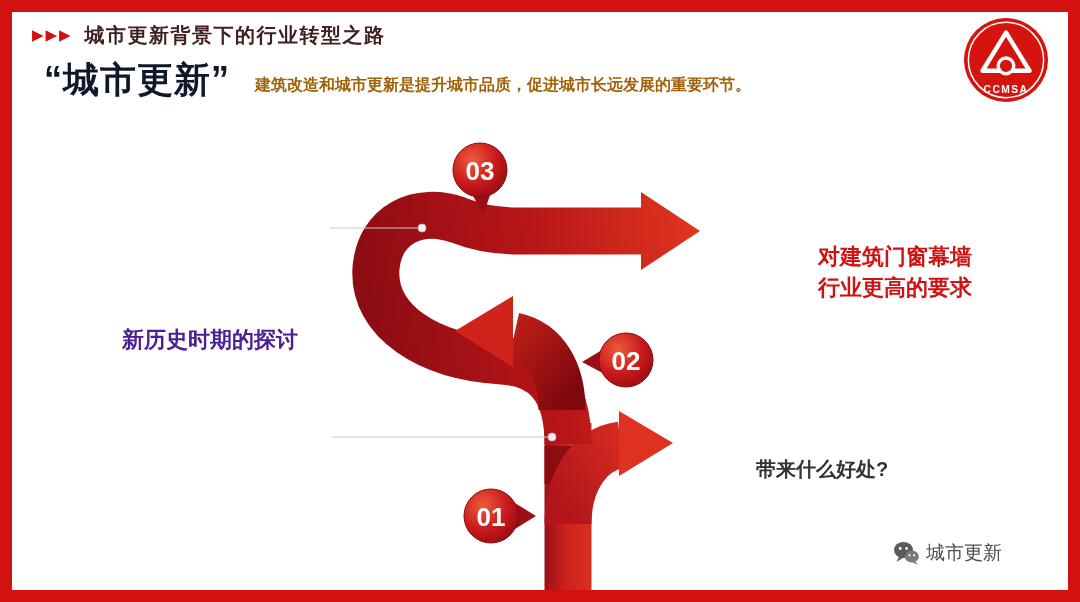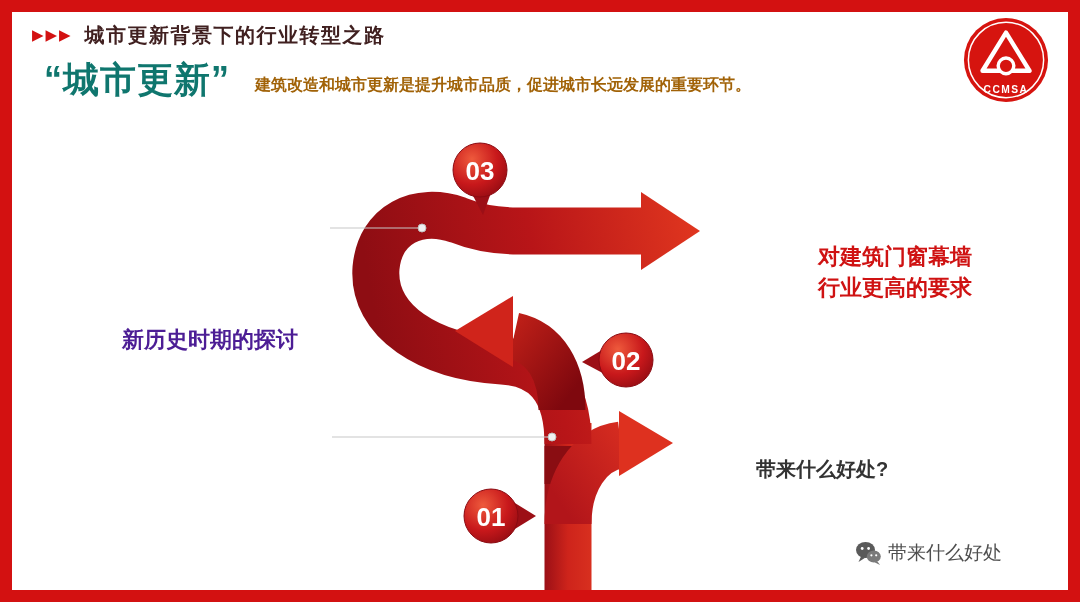--- a/index.html
+++ b/index.html
@@ -7,21 +7,21 @@
     position:relative; width:1080px; height:602px;
     background:#d31111; overflow:hidden;
     font-family:"Liberation Sans","DejaVu Sans",sans-serif;
   }
   .content { position:absolute; left:12px; top:12px; right:12px; bottom:12px; background:#ffffff; }
 
   .header { position:absolute; left:20px; top:10px; display:flex; align-items:center; gap:12px; }
   .header .tri { color:#d31111; font-size:15px; letter-spacing:2px; line-height:26px; }
   .header .title { font-size:20px; font-weight:bold; color:#402020; letter-spacing:1.5px; line-height:26px; }
 
-  .headline { position:absolute; left:32px; top:44px; font-size:36px; font-weight:bold; color:#0f766e; letter-spacing:1px; }
+  .headline { position:absolute; left:32px; top:44px; font-size:36px; font-weight:bold; color:#0f172a; letter-spacing:1px; }
   .desc { position:absolute; left:243px; top:63px; font-size:16px; font-weight:bold; color:#a16207; }
 
   .logo { position:absolute; left:950px; top:4px; width:88px; height:88px; }
 
   .diagram { position:absolute; left:288px; top:118px; width:470px; height:460px; }
 
   .lbl { position:absolute; text-align:center; }
   .lbl-right-top { left:718px; top:189px; width:330px; font-size:22px; line-height:31px; color:#cf1212; font-weight:600;margin-top:40px; }
   .lbl-left { left:110px; top:313px; font-size:22px; color:#4c1d95; font-weight:700; text-align:left; }
   .lbl-right-bottom { left:620px; top:412px; width:380px; font-size:20px; line-height:30px; color:#333333; font-weight:600; }
@@ -132,17 +132,17 @@
       <svg width="26" height="24" viewBox="0 0 26 24">
         <ellipse cx="10.5" cy="9" rx="9.5" ry="8" fill="#5a5a5a"></ellipse>
         <polygon points="6,15.5 3.5,21 10.5,16.5" fill="#5a5a5a"></polygon>
         <circle cx="7.2" cy="7.5" r="1.4" fill="#ffffff"></circle>
         <circle cx="13.6" cy="7.5" r="1.4" fill="#ffffff"></circle>
         <ellipse cx="18.8" cy="15.5" rx="7" ry="6" fill="#7a7a7a"></ellipse>
         <polygon points="22.5,20.5 25,24 19.5,21.2" fill="#7a7a7a"></polygon>
         <circle cx="16.4" cy="14.3" r="1.1" fill="#ffffff"></circle>
         <circle cx="21.2" cy="14.3" r="1.1" fill="#ffffff"></circle>
       </svg>
-      <span>带来什么好处</span>
+      <span>城市更新</span>
     </div>
 
   </div>
 </div>
 
 </body></html>

